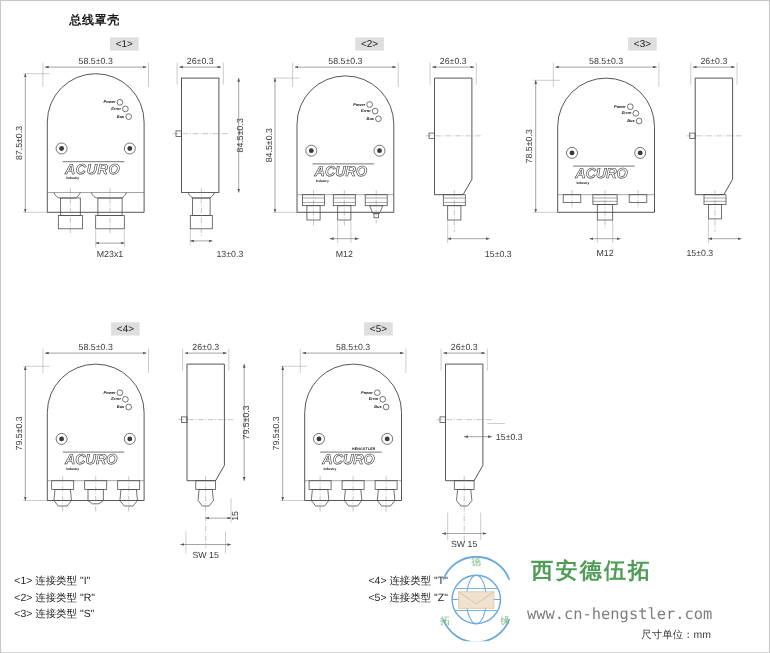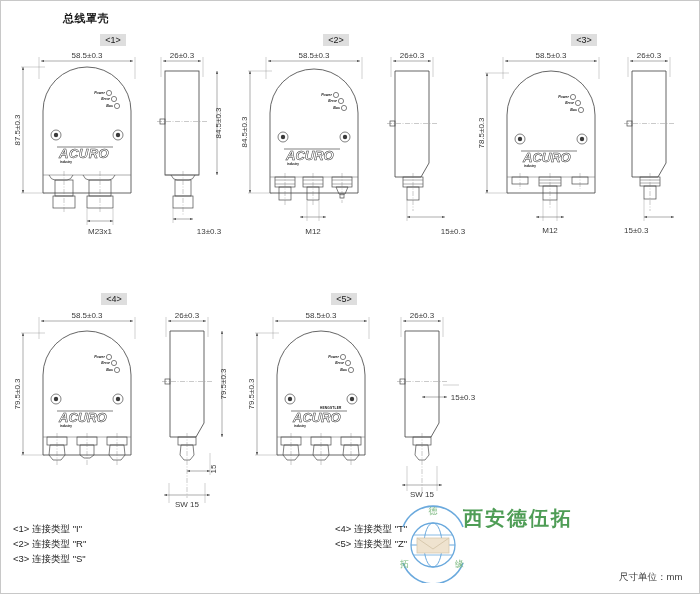--- a/index.html
+++ b/index.html
@@ -54,40 +54,39 @@
     white-space:nowrap;line-height:15px;
   }
   #legend-left{left:12px;top:520px;}
   #legend-right{left:334px;top:520px;}
 
   #watermark{
     position:absolute;left:392px;top:502px;
     width:300px;height:88px;
   }
   .wm-cn{
-    position:absolute;left:70px;top:2px;
+    position:absolute;left:90px;top:2px;
     font-size:20px;font-weight:bold;color:#4f9d56;
     letter-spacing:2px;
     font-family:Liberation Sans, sans-serif;
   }
   .wm-phone{
     position:absolute;left:86px;top:28px;
     font-size:17px;color:#4b8fd4;letter-spacing:.5px;
     font-family:"DejaVu Sans Mono","Liberation Mono",monospace;
   }
   .wm-url{
     position:absolute;left:86px;top:48px;
     font-size:14px;color:#7d7d7d;letter-spacing:0px;
     font-family:"DejaVu Sans Mono","Liberation Mono",monospace;
   }
   .wm-unit{
     position:absolute;left:190px;top:68px;
     font-size:9.5px;color:#3a3a3a;
     font-family:"Liberation Sans","DejaVu Sans",sans-serif;
-    margin-left:36px;
   }
   #wm-logo{position:absolute;left:0px;top:2px;width:80px;height:78px;}
 </style>
 </head>
 <body>
 
 <div id="page">
 
   <div class="title">总线罩壳</div>
 
@@ -500,16 +499,17 @@
       <line x1="18" y1="40" x2="62" y2="40" stroke="#6aa9dd" stroke-width="1"></line>
       <line x1="21" y1="30" x2="59" y2="30" stroke="#6aa9dd" stroke-width=".8"></line>
       <line x1="21" y1="50" x2="59" y2="50" stroke="#6aa9dd" stroke-width=".8"></line>
       <rect x="24" y="33" width="32" height="15" fill="#efe3cf" stroke="#d8c9ae" stroke-width=".8"></rect>
       <path d="M24,33 L40,44 L56,33" fill="none" stroke="#d8c9ae" stroke-width="1"></path>
       <text x="40" y="9" font-size="9" fill="#7ab87f" text-anchor="middle" font-family="DejaVu Sans, sans-serif">德</text>
       <text x="7" y="62" font-size="9" fill="#7ab87f" font-family="DejaVu Sans, sans-serif">拓</text>
       <text x="62" y="62" font-size="9" fill="#7ab87f" font-family="DejaVu Sans, sans-serif">缘</text>
     </svg>
     <div class="wm-cn">西安德伍拓</div>
+    <div class="wm-url">www.cn-hengstler.com</div>
     <div class="wm-unit">尺寸单位：mm</div>
   </div>
 
 </div>
 
 </body></html>

